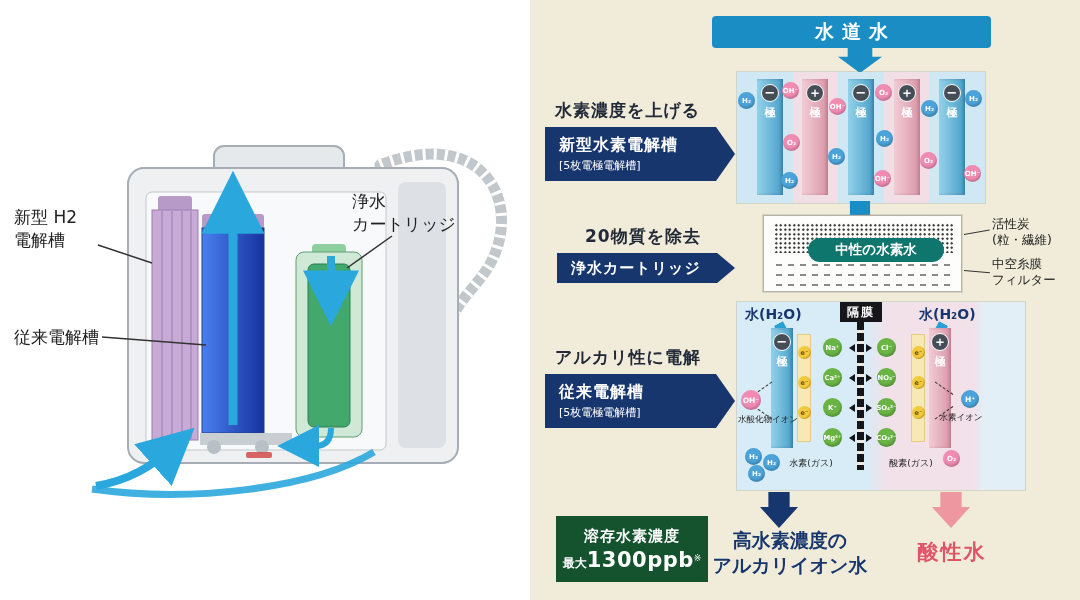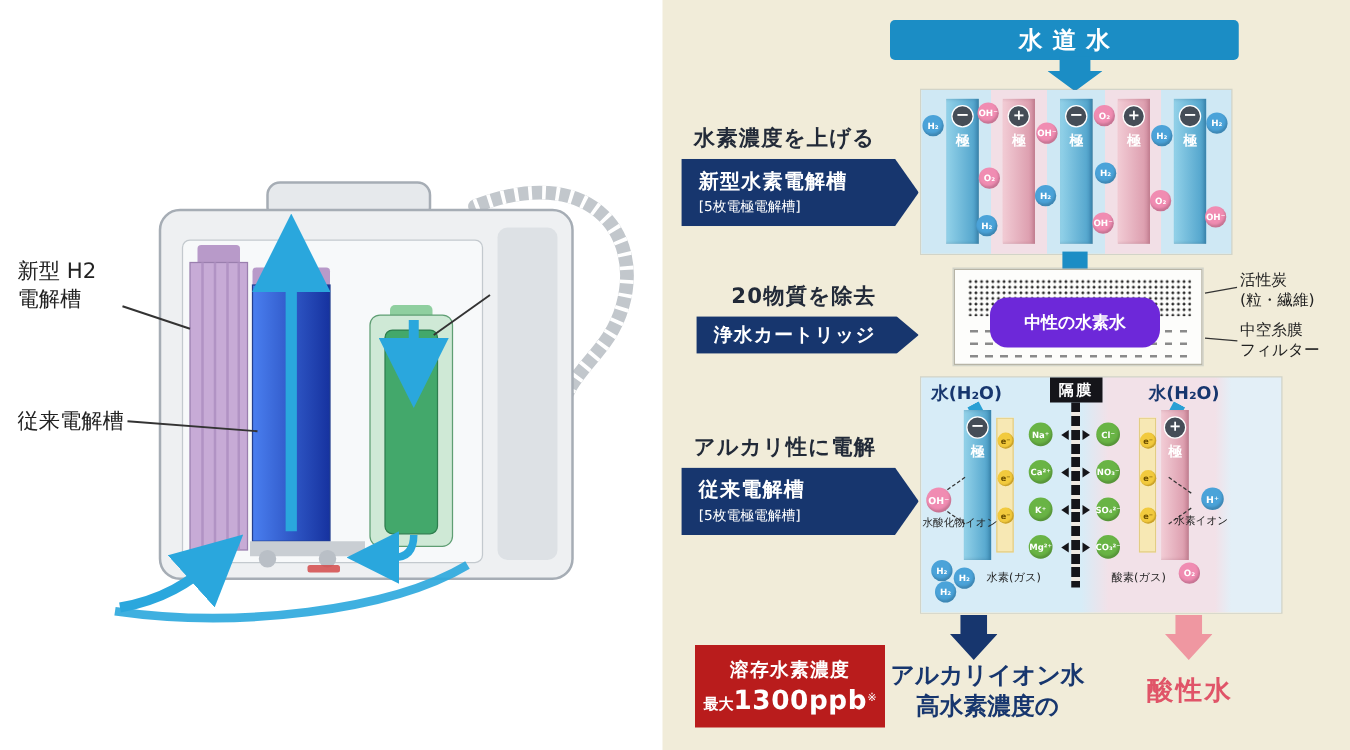--- a/index.html
+++ b/index.html
@@ -48,21 +48,21 @@
 
   .heading { position:absolute; font-weight:bold; color:#222a38; font-size:17px; letter-spacing:1px; }
 
   .tag { position:absolute; background:#17366e; color:#fff; padding-left:14px;
          display:flex; flex-direction:column; justify-content:center;
          clip-path:polygon(0 0,90% 0,100% 50%,90% 100%,0 100%); }
   .tag .t1 { font-size:16px; font-weight:bold; letter-spacing:1px; }
   .tag .t2 { font-size:11px; margin-top:2px; }
   .tag.single .t1 { font-size:15px; }
 
-  .pill { left:262px; top:238px; width:136px; height:40px; border-radius:14px; background:#6d28d9; z-index:5;
+  .pill { left:278px; top:238px; width:136px; height:24px; border-radius:14px; background:#0f766e; z-index:5;
           color:#fff; font-size:13.5px; font-weight:bold; display:flex; align-items:center; justify-content:center; }
 
   #filterPanel { left:233px; top:215px; width:199px; height:77px; background:#fdfdfb; border:1px solid #b7b4a6; }
   .carbon { position:absolute; left:10px; top:7px; width:179px; height:30px;
             background-image:radial-gradient(circle,#2a2a2a 1px,transparent 1.3px); background-size:4.5px 4.5px; }
   .fiber { position:absolute; left:12px; height:2px; width:175px;
            background:repeating-linear-gradient(90deg,#8a8a8a 0 6px,transparent 6px 12px); }
 
   .callout { position:absolute; font-size:12.5px; line-height:1.3; color:#222; }
   .callout-line { position:absolute; height:0; border-top:1.5px solid #333; transform-origin:left center; }
@@ -80,21 +80,21 @@
 
   .dash { position:absolute; height:0; border-top:1.5px dashed #333; transform-origin:left center; }
 
   .small-label { position:absolute; color:#222; font-size:8.5px; text-align:center; line-height:1.2; }
 
   .result-alkaline { position:absolute; left:140px; top:528px; width:240px; text-align:center;
                      color:#17366e; font-weight:bold; font-size:19px; line-height:1.3; }
   .result-acid { position:absolute; left:380px; top:538px; width:84px; text-align:center;
                  color:#e05468; font-weight:bold; font-size:21px; letter-spacing:2px; }
 
-  #dhBox { position:absolute; left:26px; top:516px; width:152px; height:66px; background:#b91c1c;
+  #dhBox { position:absolute; left:26px; top:516px; width:152px; height:66px; background:#14532d;
            color:#fff; display:flex; flex-direction:column; align-items:center; justify-content:center; }
   #dhBox .l1 { font-size:15px; font-weight:bold; letter-spacing:1px; }
   #dhBox .l2 { margin-top:2px; }
   #dhBox .pfx { font-size:12px; font-weight:bold; }
   #dhBox .val { font-size:21px; font-weight:bold; letter-spacing:.5px; }
   #dhBox sup { font-size:9px; }
 </style>
 </head>
 <body>
 
@@ -161,20 +161,24 @@
       <g stroke="#333" stroke-width="1.5">
         <path d="M98,245 L152,263"></path>
         <path d="M392,236 L347,268"></path>
         <path d="M102,337 L206,345"></path>
       </g>
     </svg>
 
     <div class="dev-label" style="left:14px; top:206px;">
       <div>新型 H2</div>
       <div>電解槽</div>
+    </div>
+    <div class="dev-label" style="left:352px; top:190px;">
+      <div>浄水</div>
+      <div>カートリッジ</div>
     </div>
     <div class="dev-label" style="left:14px; top:326px;">従来電解槽</div>
   </div>
 
   <div id="right">
 
     <div class="abs banner">水道水</div>
     <div class="abs chunk-arrow blue" style="left:308px; top:45px; width:44px; height:28px;"></div>
 
     <div class="abs panel" id="panel1">
@@ -313,22 +317,22 @@
     <div class="heading" style="left:25px; top:346px;">アルカリ性に電解</div>
     <div class="tag" style="left:15px; top:374px; width:190px; height:54px;">
       <div class="t1">従来電解槽</div>
       <div class="t2">[5枚電極電解槽]</div>
     </div>
 
     <div class="abs chunk-arrow navy-bg" style="left:230px; top:492px; width:38px; height:36px;"></div>
     <div class="abs chunk-arrow pink-bg" style="left:402px; top:492px; width:38px; height:36px;"></div>
 
     <div class="result-alkaline">
+      <div>高水素濃度の</div>
       <div>アルカリイオン水</div>
-      <div>高水素濃度の</div>
     </div>
     <div class="result-acid">酸性水</div>
 
     <div id="dhBox">
       <div class="l1">溶存水素濃度</div>
       <div class="l2">
         <span class="pfx">最大</span><span class="val">1300ppb</span><sup>※</sup>
       </div>
     </div>
   </div>

